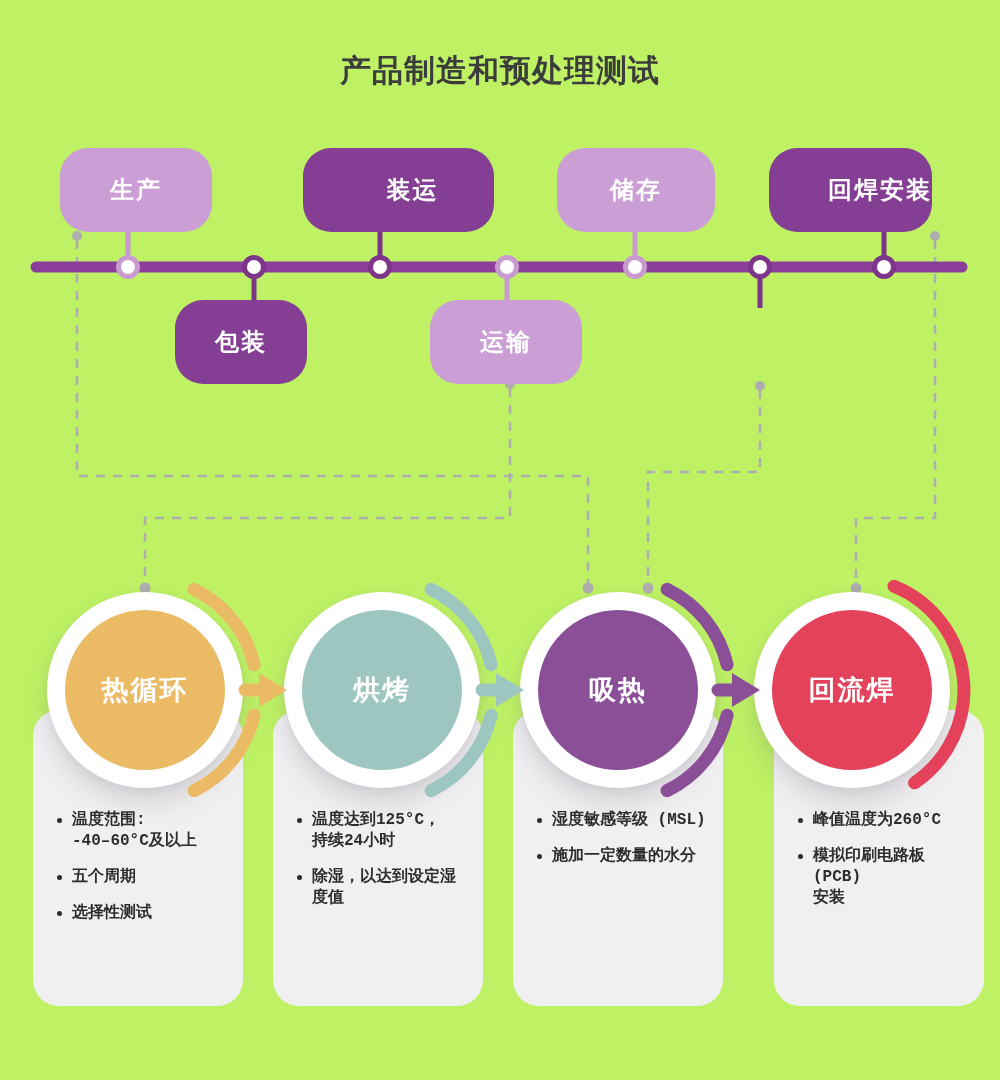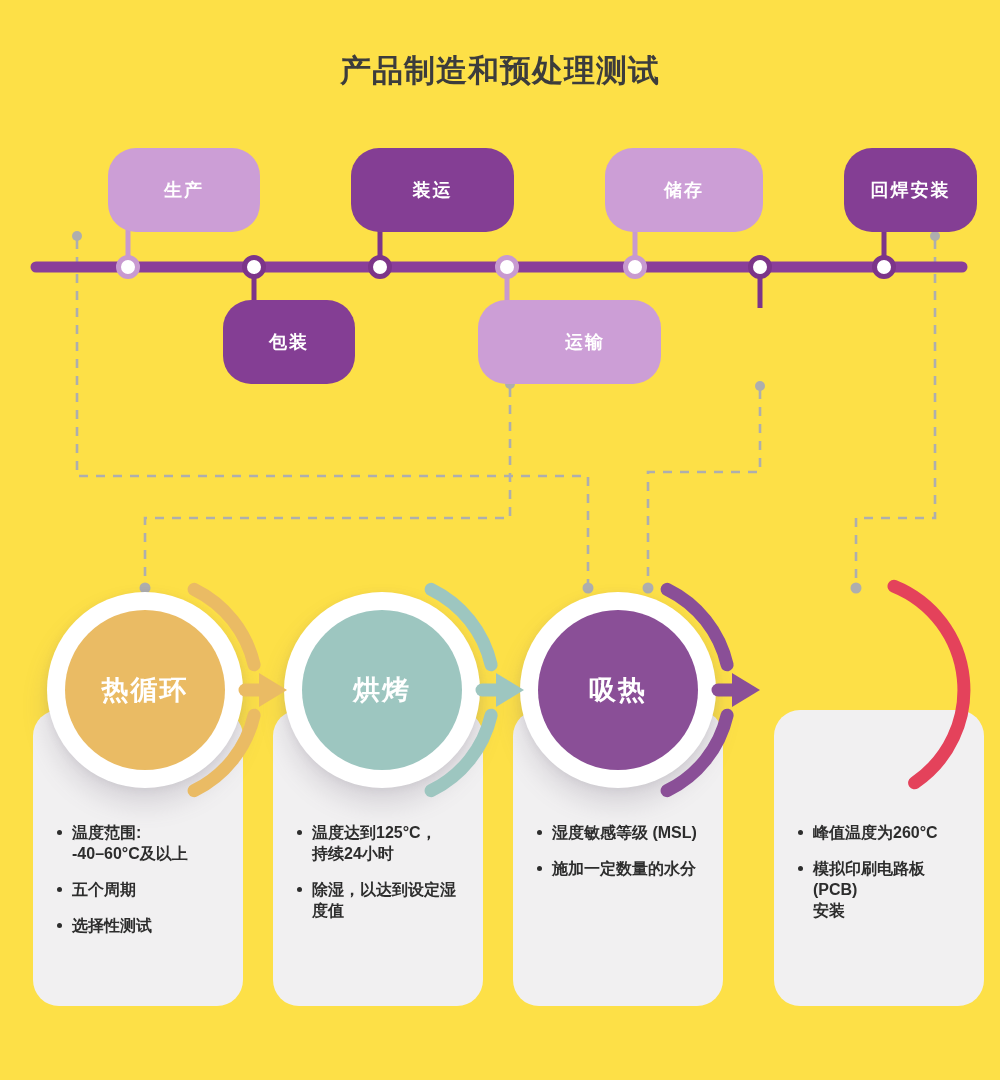--- a/index.html
+++ b/index.html
@@ -1,48 +1,48 @@
 <!DOCTYPE html>
 <html><head>
 <meta charset="utf-8">
 <style>
   html,body{margin:0;padding:0;background:#ffffff;}
   .canvas{
-    position:relative;width:1000px;height:1080px;background:#fde047;overflow:hidden;
-    font-family:Liberation Sans, sans-serif;
+    position:relative;width:1000px;height:1080px;background:#bef264;overflow:hidden;
+    font-family:Liberation Mono, monospace;
   }
   .title{
     position:absolute;top:50px;left:0;width:1000px;text-align:center;
     font-size:31px;font-weight:800;color:#3c3c3c;letter-spacing:1px;margin:0;
   }
   
   .stage{
     position:absolute;height:84px;border-radius:28px;
     display:flex;align-items:center;justify-content:center;
-    color:#ffffff;font-size:18px;font-weight:700;letter-spacing:2px;margin-left:48px;
+    color:#ffffff;font-size:24px;font-weight:700;letter-spacing:2px;
   }
   .stage.light{background:#cc9ed6;}
   .stage.dark{background:#843e94;}
   .st-production{left:60px;top:148px;width:152px;}
-  .st-shipping{left:303px;top:148px;width:163px;}
+  .st-shipping{left:303px;top:148px;width:163px;padding-left:28px;}
   .st-storage{left:557px;top:148px;width:158px;}
-  .st-reflow-mount{left:796px;top:148px;width:133px;}
+  .st-reflow-mount{left:769px;top:148px;width:163px;justify-content:flex-end;}
   .st-packaging{left:175px;top:300px;width:132px;}
-  .st-transport{left:430px;top:300px;width:152px;padding-left:31px;}
+  .st-transport{left:430px;top:300px;width:152px;}
   .st-unboxing{left:680px;top:300px;width:160px;}
   
   .layer{position:absolute;left:0;top:0;pointer-events:none;}
   
   .card{
     position:absolute;top:710px;width:210px;height:296px;border-radius:26px;
     background:#f1f0f1;
   }
   .card-1{left:33px;}  .card-2{left:273px;}  .card-3{left:513px;}  .card-4{left:774px;}
   .bullets{
-    list-style:none;margin:12px;padding:100px 14px 0 12px;
+    list-style:none;margin:0;padding:100px 14px 0 24px;
   }
   .bullets li{
     position:relative;margin-bottom:15px;padding-left:15px;
     font-size:16px;font-weight:600;color:#2d2d2d;line-height:1.32;
   }
   .bullets li::before{
     content:"";position:absolute;left:0;top:8px;width:5px;height:5px;border-radius:50%;
     background:#2d2d2d;
   }
   .bullets li span{white-space:pre-line;}
@@ -169,20 +169,25 @@
   <div class="proc-circle pc-2">
     <div class="inner in-2">
       <span>烘烤</span>
     </div>
   </div>
   <div class="proc-circle pc-3">
     <div class="inner in-3">
       <span>吸热</span>
     </div>
   </div>
+  <div class="proc-circle pc-4">
+    <div class="inner in-4">
+      <span>回流焊</span>
+    </div>
+  </div>
 
   <svg class="layer" width="1000" height="1080">
 
     <g stroke="#eabb64" stroke-width="13" fill="none" stroke-linecap="round">
       <path d="M194.1,589.3 A112,112 0 0 1 254.1,664.8"></path>
       <path d="M254.1,715.2 A112,112 0 0 1 194.1,790.7"></path>
       <line x1="245" y1="690" x2="263" y2="690"></line>
     </g>
     <polygon points="259,673 259,707 287,690" fill="#eabb64"></polygon>
 

